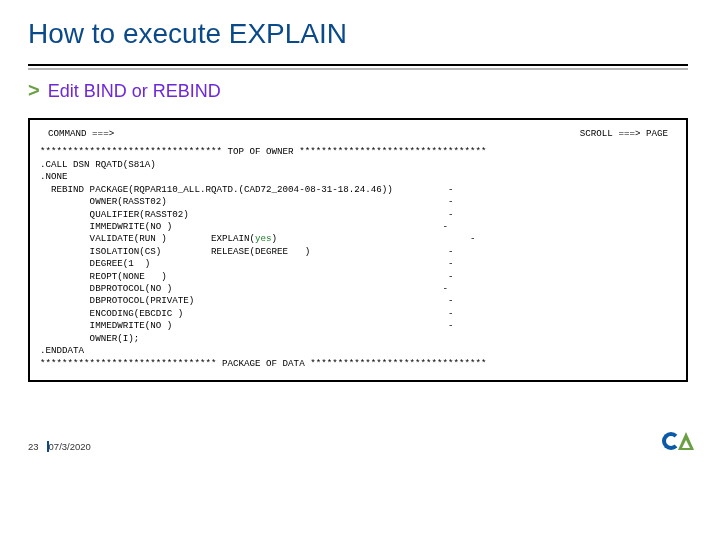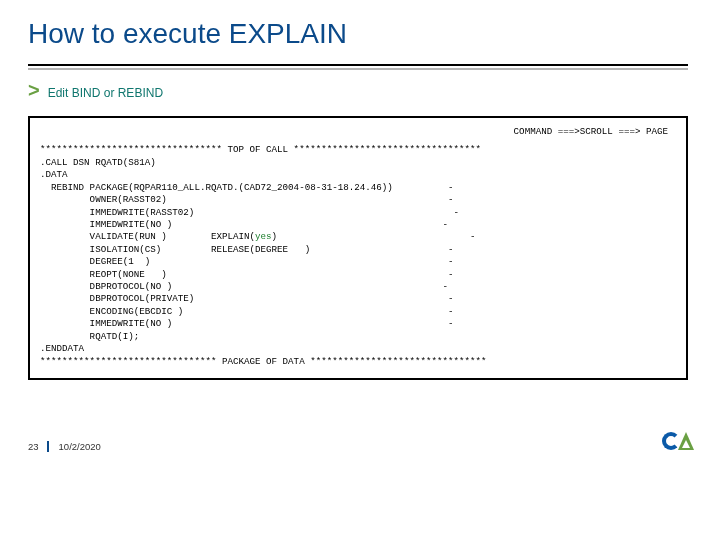--- a/index.html
+++ b/index.html
@@ -33,40 +33,40 @@
     gap: 8px;
     margin: 6px 0 16px 0;
   }
   .chevron {
     color: #6aa043;
     font-size: 20px;
     font-weight: bold;
     line-height: 1;
   }
   .subtitle {
-    color: #0f766e;
-    font-size: 12px;
+    color: #6d28d9;
+    font-size: 18px;
     font-weight: 400;
   }
   .termbox {
     border: 2px solid #000;
     width: 660px;
     padding: 8px 10px 10px 10px;
     font-family: "Courier New", monospace;
     font-size: 9.2px;
     line-height: 1.35;
     color: #000;
     white-space: pre;
   }
   .termbox .hl { color: #1a7c2a; }
-  .hdr-row { display: flex; justify-content: flex-end; padding: 0 8px 6px 8px; }
+  .hdr-row { display: flex; justify-content: space-between; padding: 0 8px 6px 8px; }
   .footer {
     position: absolute;
     left: 28px; bottom: 16px;
-    display: flex; align-items: center; gap: 10px;
+    display: flex; align-items: center; 
     font-size: 9.5px; color: #333;
   }
   .footer .pg { border-right: 2px solid #0b4a8a; padding-right: 8px; }
   .logo {
     position: absolute;
     right: 26px; bottom: 14px;
     width: 32px; height: 22px;
   }
   .logo .c-shape {
     position: absolute;
@@ -103,42 +103,42 @@
   <div class="rule-stack">
     <div class="rule-black"></div>
     <div class="rule-gray"></div>
   </div>
 
   <div class="subtitle-row">
     <span class="chevron">&gt;</span>
     <span class="subtitle">Edit BIND or REBIND</span>
   </div>
 
-  <div class="termbox"><div class="hdr-row"><span>COMMAND ===&gt;</span><span>SCROLL ===&gt; PAGE</span></div><span>********************************* TOP OF CALL **********************************</span>
+  <div class="termbox"><div class="hdr-row"><span>COMMAND ===&gt;</span><span>SCROLL ===&gt; PAGE</span></div><span>********************************* TOP OF OWNER **********************************</span>
 <span>.CALL DSN RQATD(S81A)</span>
-<span>.DATA</span>
+<span>.NONE</span>
 <span>  REBIND PACKAGE(RQPAR110_ALL.RQATD.(CAD72_2004-08-31-18.24.46))          -</span>
 <span>         OWNER(RASST02)                                                   -</span>
-<span>         IMMEDWRITE(RASST02)                                               -</span>
+<span>         QUALIFIER(RASST02)                                               -</span>
 <span>         IMMEDWRITE(NO )                                                 -</span>
 <span>         VALIDATE(RUN )        EXPLAIN(</span><span class="hl">yes</span><span>)                                   -</span>
 <span>         ISOLATION(CS)         RELEASE(DEGREE   )                         -</span>
 <span>         DEGREE(1  )                                                      -</span>
 <span>         REOPT(NONE   )                                                   -</span>
 <span>         DBPROTOCOL(NO )                                                 -</span>
 <span>         DBPROTOCOL(PRIVATE)                                              -</span>
 <span>         ENCODING(EBCDIC )                                                -</span>
 <span>         IMMEDWRITE(NO )                                                  -</span>
-<span>         RQATD(I);</span>
+<span>         OWNER(I);</span>
 <span>.ENDDATA</span>
 <span>******************************** PACKAGE OF DATA ********************************</span></div>
 
   <div class="footer">
     <span class="pg">23</span>
-    <span>10/2/2020</span>
+    <span>07/3/2020</span>
   </div>
 
   <div class="logo">
     <div class="c-shape"></div>
     <div class="a-shape"></div>
     <div class="a-hole"></div>
   </div>
 
 </div>
 

